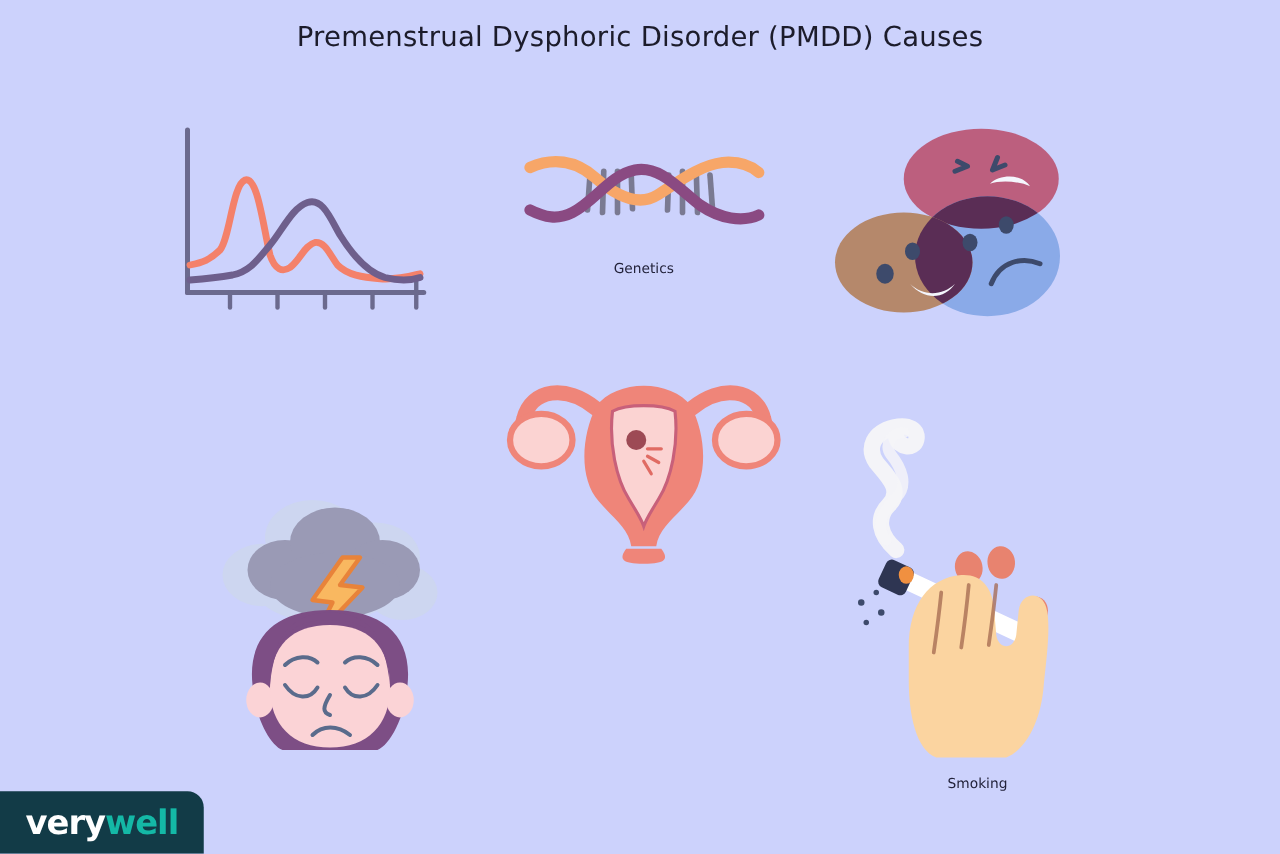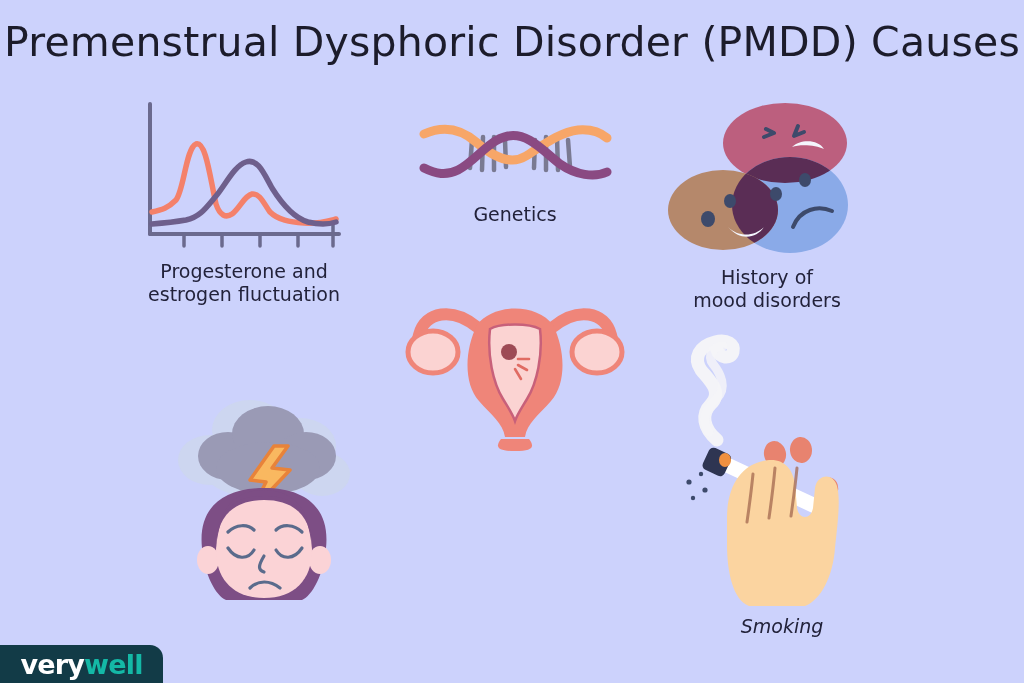--- a/index.html
+++ b/index.html
@@ -19,45 +19,45 @@
     width: 1024px;
     height: 683px;
     background: #ccd2fc;
   }
   .title {
     position: absolute;
     top: 18px;
     left: 0;
     width: 1024px;
     text-align: center;
-    font-size: 41px;
+    font-size: 22px;
     color: #1c1c2b;
     font-family: "DejaVu Sans", sans-serif;
     letter-spacing: 0.2px;
     font-weight: 400;
   }
   .caption {
     position: absolute;
     text-align: center;
-    font-size: 19px;
+    font-size: 11px;
     line-height: 23px;
     color: #22223a;
     font-family: "DejaVu Sans", sans-serif;
     font-weight: 400;
     white-space: pre-line;
   }
   .item {
     position: absolute;
   }
   .logo {
     position: absolute;
     left: 0;
     bottom: 0;
     width: 163px;
-    height: 38px;
+    height: 50px;
     background: #123b47;
     border-top-right-radius: 13px;
     display: flex;
     align-items: center;
     justify-content: center;
   }
   .logo-text {
     font-size: 27px;
     font-weight: bold;
     font-family: "DejaVu Sans", sans-serif;
@@ -80,22 +80,20 @@
       <line x1="10" y1="134" x2="199" y2="134" stroke="#6b6a8e" stroke-width="4" stroke-linecap="round"></line>
       <line x1="44" y1="134" x2="44" y2="146" stroke="#6b6a8e" stroke-width="3.5" stroke-linecap="round"></line>
       <line x1="82" y1="134" x2="82" y2="146" stroke="#6b6a8e" stroke-width="3.5" stroke-linecap="round"></line>
       <line x1="120" y1="134" x2="120" y2="146" stroke="#6b6a8e" stroke-width="3.5" stroke-linecap="round"></line>
       <line x1="158" y1="134" x2="158" y2="146" stroke="#6b6a8e" stroke-width="3.5" stroke-linecap="round"></line>
       <line x1="193" y1="124" x2="193" y2="146" stroke="#6b6a8e" stroke-width="3.5" stroke-linecap="round"></line>
       <path d="M12,112 C22,110 28,108 36,100 C44,90 46,48 56,44 C66,41 70,78 76,104 C80,116 86,118 92,114 C100,108 104,96 112,94 C120,93 124,104 130,112 C138,120 150,122 164,123 C178,124 188,121 196,119" fill="none" stroke="#f4816a" stroke-width="5.5" stroke-linecap="round" stroke-linejoin="round"></path>
       <path d="M12,124 C24,123 34,122 46,120 C60,117 66,108 76,96 C86,84 94,66 106,62 C118,58 124,74 132,88 C142,104 154,118 168,122 C180,125 190,124 196,122" fill="none" stroke="#6e5f8c" stroke-width="5.5" stroke-linecap="round" stroke-linejoin="round"></path>
     </svg>
   </div>
-  <div class="caption" style="left:124px; top:260px; width:240px;">Progesterone and
-estrogen fluctuation</div>
 
   <div class="item" style="left:420px; top:112px; width:190px; height:80px;">
     <svg width="190" height="80" viewBox="0 0 190 80">
       <g stroke="#7a7a92" stroke-width="4.5" stroke-linecap="round">
         <line x1="52" y1="28" x2="50" y2="56"></line>
         <line x1="63" y1="25" x2="62" y2="58"></line>
         <line x1="74" y1="25" x2="74" y2="58"></line>
         <line x1="85" y1="28" x2="86" y2="55"></line>
         <line x1="115" y1="28" x2="114" y2="56"></line>
         <line x1="126" y1="25" x2="126" y2="58"></line>
@@ -140,22 +138,20 @@
         <ellipse cx="145" cy="75" rx="6" ry="7" fill="#3d4a6b"></ellipse>
         <path d="M133,122 C140,104 158,100 172,106" fill="none" stroke="#3d4a6b" stroke-width="4" stroke-linecap="round"></path>
       </g>
       <g>
         <ellipse cx="48" cy="114" rx="7" ry="8" fill="#3d4a6b"></ellipse>
         <ellipse cx="70" cy="96" rx="6" ry="7" fill="#3d4a6b"></ellipse>
         <path d="M68,122 C80,136 96,134 104,122 C94,132 78,132 68,122 Z" fill="#f4f6fd"></path>
       </g>
     </svg>
   </div>
-  <div class="caption" style="left:662px; top:266px; width:210px;">History of
-mood disorders</div>
 
   <div class="item" style="left:405px; top:297px; width:220px; height:155px;">
     <svg width="220" height="155" viewBox="0 0 220 155">
       <path d="M72,30 C48,10 20,14 14,38 C8,58 22,70 38,68" fill="none" stroke="#ef8579" stroke-width="12" stroke-linecap="round"></path>
       <path d="M148,30 C172,10 200,14 206,38 C212,58 198,70 182,68" fill="none" stroke="#ef8579" stroke-width="12" stroke-linecap="round"></path>
       <ellipse cx="28" cy="55" rx="25" ry="21" fill="#fbd3d2" stroke="#ef8579" stroke-width="5"></ellipse>
       <ellipse cx="192" cy="55" rx="25" ry="21" fill="#fbd3d2" stroke="#ef8579" stroke-width="5"></ellipse>
       <path d="M72,28 C60,52 58,86 74,104 C86,118 98,126 100,140 L120,140 C122,126 134,118 146,104 C162,86 160,52 148,28 C132,6 88,6 72,28 Z" fill="#ef8579"></path>
       <path d="M96,142 C90,150 92,154 110,154 C128,154 130,150 124,142 Z" fill="#ef8579"></path>
       <path d="M85,32 C96,26 124,26 135,32 C138,58 132,86 122,102 C116,112 112,118 110,124 C108,118 104,112 98,102 C88,86 82,58 85,32 Z" fill="#fbd3d2" stroke="#c8607a" stroke-width="2.5"></path>
@@ -221,20 +217,20 @@
         <ellipse cx="162" cy="158" rx="11" ry="13" fill="#e8836f" transform="rotate(22 162 158)"></ellipse>
       </g>
       <path d="M62,186 C62,152 78,130 104,128 C120,127 128,138 130,152 L132,176 C134,188 146,188 148,176 L150,156 C152,142 168,140 172,154 C176,168 172,196 170,216 C168,244 156,268 140,274 L84,274 C68,268 62,240 62,212 Z" fill="#fbd4a0"></path>
       <g fill="none" stroke="#a4684f" stroke-width="3" stroke-linecap="round" opacity="0.75">
         <path d="M88,142 C86,162 84,176 82,190"></path>
         <path d="M110,136 C108,158 106,172 104,186"></path>
         <path d="M132,136 C130,156 128,170 126,184"></path>
       </g>
     </svg>
   </div>
-  <div class="caption" style="left:712px; top:615px; width:140px;font-style:italic;">Smoking</div>
+  <div class="caption" style="left:712px; top:615px; width:140px;">Smoking</div>
 
   <div class="logo">
     <span class="logo-text logo-very">very</span>
       <span class="logo-text logo-well">well</span>
   </div>
 
 </div>
 
 </body></html>

